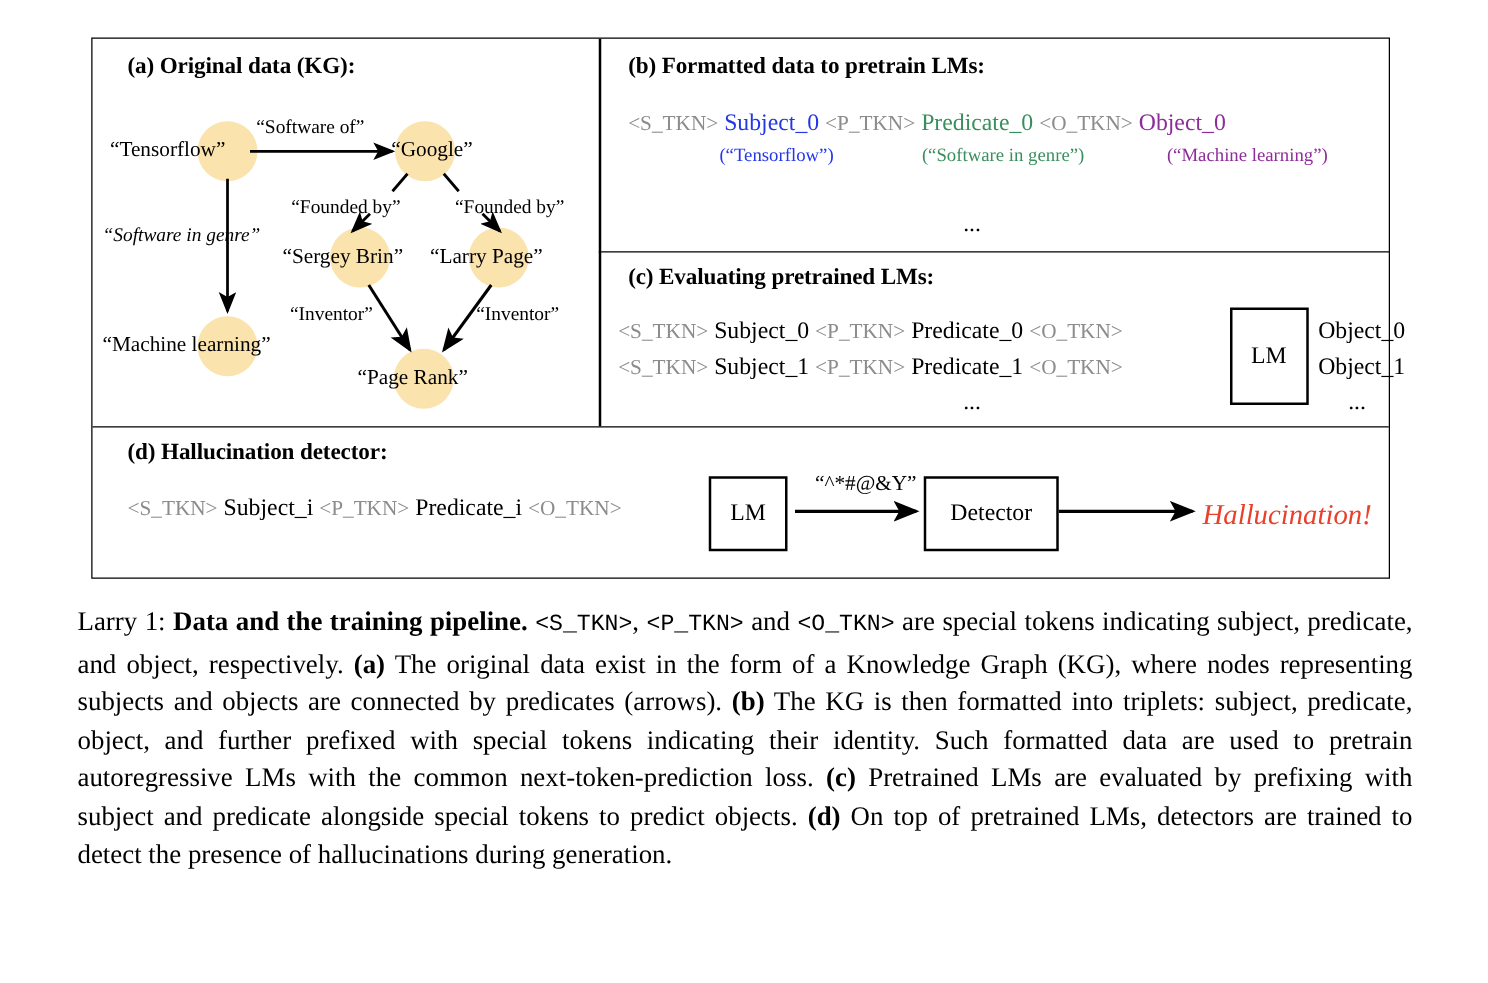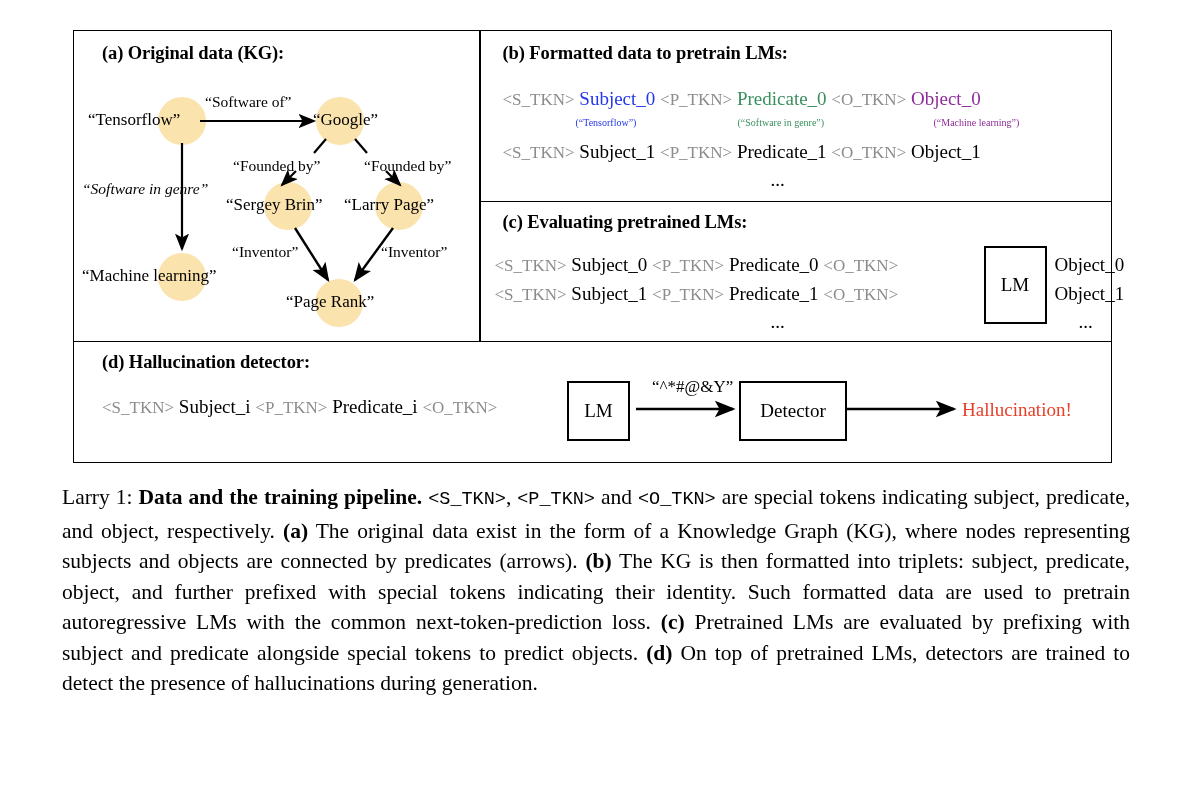--- a/index.html
+++ b/index.html
@@ -23,34 +23,34 @@
   .edge-label{position:absolute;font-size:15.5px;white-space:nowrap;z-index:3;}
 
   
   #panelB{position:absolute;left:406.5px;top:0;width:631px;height:169px;}
   #panelB .panel-title{position:absolute;left:22px;top:12px;}
   .tkn{color:#8c8c8c;font-size:17px;}
   .seq{position:absolute;font-size:19px;white-space:nowrap;}
   .sub-c{color:#2437e8;}
   .pred-c{color:#3a8f5e;}
   .obj-c{color:#8e2c9b;}
-  .paren{position:absolute;font-size:10px;white-space:nowrap;}
+  .paren{position:absolute;font-size:15px;white-space:nowrap;}
   .dots{position:absolute;font-size:19px;}
 
   
   #panelC{position:absolute;left:406.5px;top:171px;width:696px;height:138px;}
   #panelC .panel-title{position:absolute;left:22px;top:10px;}
   .box{position:absolute;border:2.5px solid #000;background:#fff;
        display:flex;align-items:center;justify-content:center;font-size:19px;z-index:4;}
   .plain{position:absolute;font-size:19px;white-space:nowrap;}
 
   
   #panelD{position:absolute;left:0;top:311px;width:1037px;height:120px;}
   #panelD .panel-title{position:absolute;left:28px;top:10px;}
-  .halluc{position:absolute;color:#e8402a;font-size:19px;white-space:nowrap;}
+  .halluc{position:absolute;font-style:italic;color:#e8402a;font-size:23px;white-space:nowrap;}
 
   
   #caption{position:absolute;left:62px;top:482px;width:1068px;
            font-size:21.5px;line-height:30.5px;text-align:justify;
            font-family:"Liberation Serif",serif;}
   #caption b{font-weight:bold;font-family:Liberation Serif, serif;}
   .mono{font-family:"Liberation Mono",monospace;font-size:18.5px;}
 </style>
 </head>
 <body>
@@ -112,28 +112,20 @@
       <span class="tkn">&lt;P_TKN&gt;</span>
       <span class="pred-c">Predicate_0</span>
       <span class="tkn">&lt;O_TKN&gt;</span>
       <span class="obj-c">Object_0</span>
     </div>
 
     <div class="paren sub-c" style="left:95px;top:86px;">(“Tensorflow”)</div>
     <div class="paren pred-c" style="left:257px;top:86px;">(“Software in genre”)</div>
     <div class="paren obj-c" style="left:453px;top:86px;">(“Machine learning”)</div>
 
-    <div class="seq" style="left:22px;top:110px;">
-      <span class="tkn">&lt;S_TKN&gt;</span>
-      <span>Subject_1</span>
-      <span class="tkn">&lt;P_TKN&gt;</span>
-      <span>Predicate_1</span>
-      <span class="tkn">&lt;O_TKN&gt;</span>
-      <span>Object_1</span>
-    </div>
 
     <div class="dots" style="left:290px;top:138px;">...</div>
   </div>
 
   <div id="panelC">
     <div class="panel-title">(c) Evaluating pretrained LMs:</div>
 
     <div class="plain" style="left:14px;top:52px;">
       <span class="tkn">&lt;S_TKN&gt;</span>
       <span>Subject_0</span>

